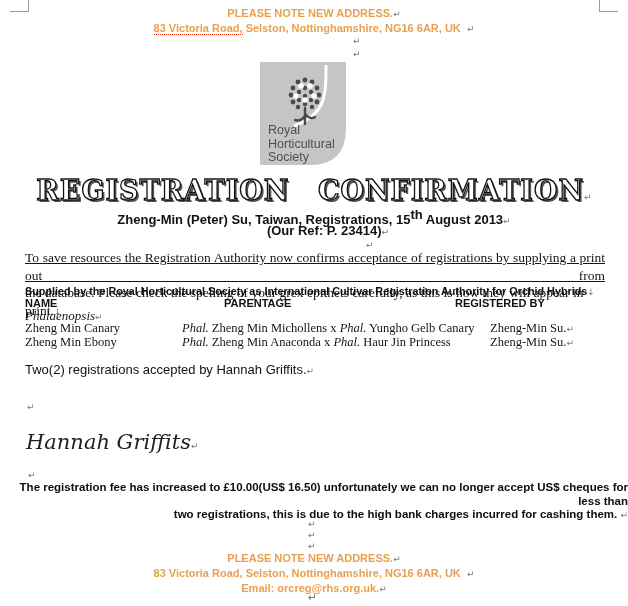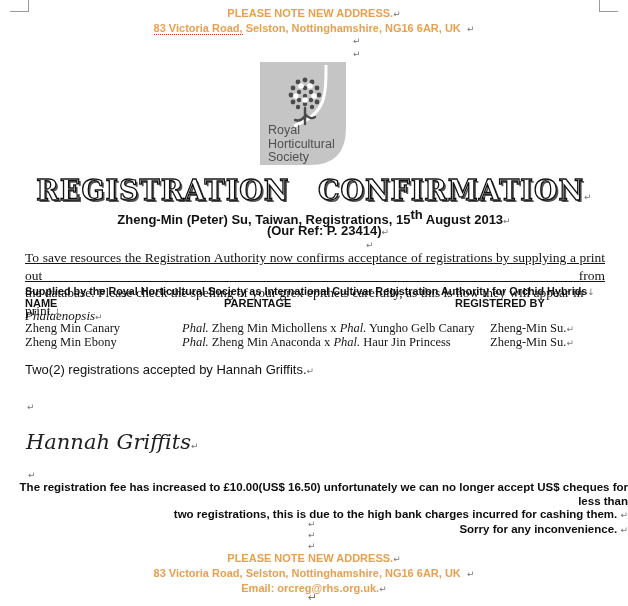--- a/index.html
+++ b/index.html
@@ -142,21 +142,20 @@
 
   <span class="mark abs" style="left:27px;top:402px">↵</span>
 
   <div class="signature"><span>Hannah Griffits</span><span class="mark">↵</span></div>
 
   <span class="mark abs" style="left:28px;top:470px">↵</span>
 
   <div class="fee-note">
     <div>The registration fee has increased to £10.00(US$ 16.50) unfortunately we can no longer accept US$ cheques for less than</div>
     <div><span>two registrations, this is due to the high bank charges incurred for cashing them. </span><span class="mark">↵</span></div>
-    <div><span>Sorry for any inconvenience.  </span><span class="mark">↵</span></div>
   </div>
 
   <span class="mark abs" style="left:308px;top:519px">↵</span>
   <span class="mark abs" style="left:308px;top:530px">↵</span>
   <span class="mark abs" style="left:308px;top:541px">↵</span>
 
   <div class="footer">
     <div class="orange-line"><span>PLEASE NOTE NEW ADDRESS.</span><span class="mark">↵</span></div>
     <div class="orange-line"><span>83 Victoria Road, Selston, Nottinghamshire, NG16 6AR, UK </span>&nbsp;<span class="mark">↵</span></div>
     <div class="orange-line"><span>Email: orcreg@rhs.org.uk.</span><span class="mark">↵</span></div>

